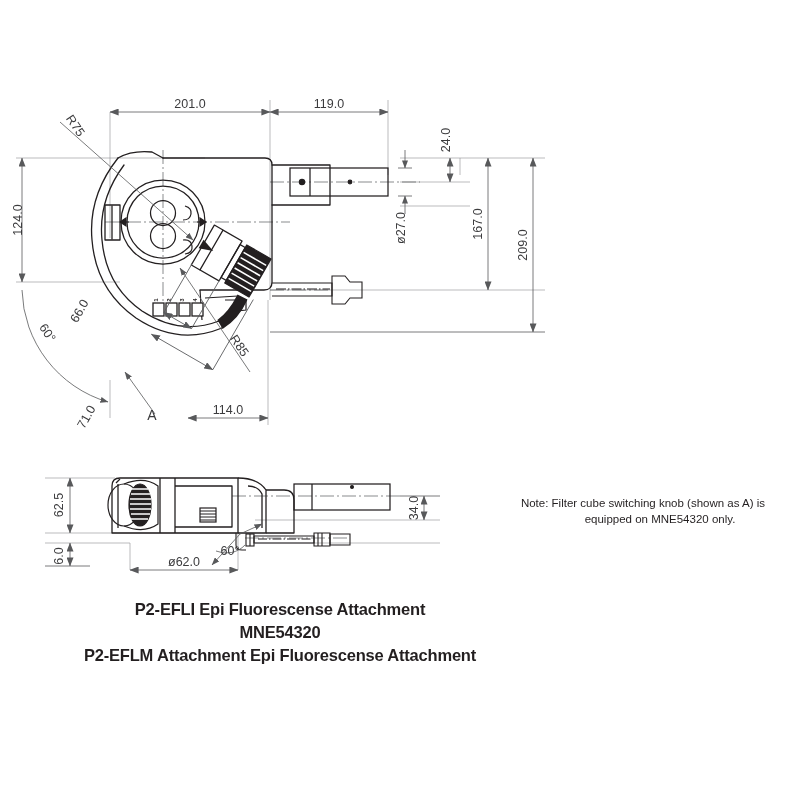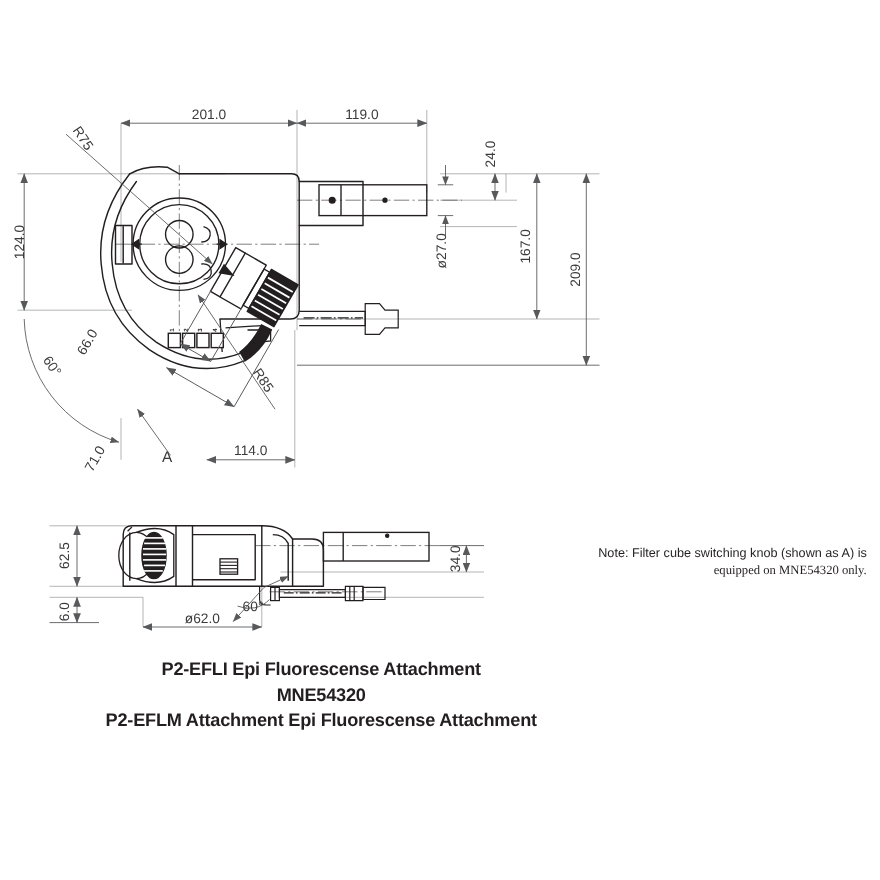--- a/index.html
+++ b/index.html
@@ -30,39 +30,37 @@
     height: 800px;
   }
   .note-block {
     position: absolute;
     left: 498px;
     top: 495px;
     width: 290px;
     font-size: 11.5px;
     line-height: 16px;
     color: #231f20;
-    text-align: right;
+    text-align: center;
   }
   .note-block .note-l2 {
     display: block;
     padding-left: 34px;
-    font-family: Liberation Serif, serif;
   }
   .title-block {
     position: absolute;
     left: 0px;
     top: 598px;
     width: 560px;
     text-align: center;
     font-weight: bold;
     font-size: 16.5px;
     line-height: 23px;
     color: #231f20;
     letter-spacing: -0.2px;
-    padding-left: 12px;
   }
   .title-block div { white-space: nowrap; }
 </style>
 </head>
 <body>
 
 <div id="sheet">
 
   <svg id="drawing-svg" viewBox="0 0 800 800">
     <defs>

